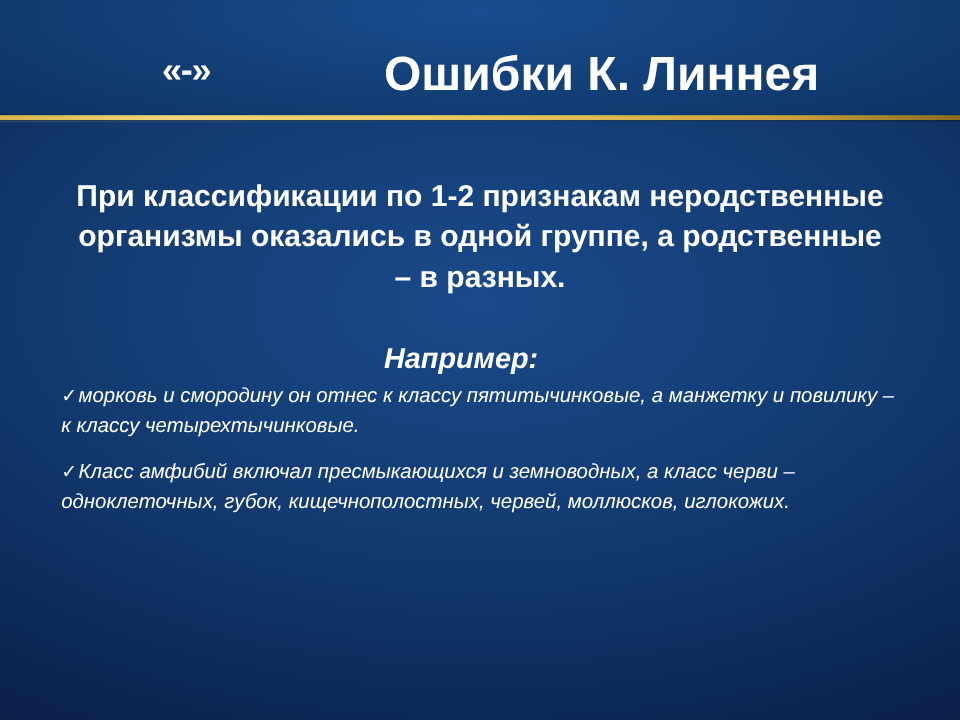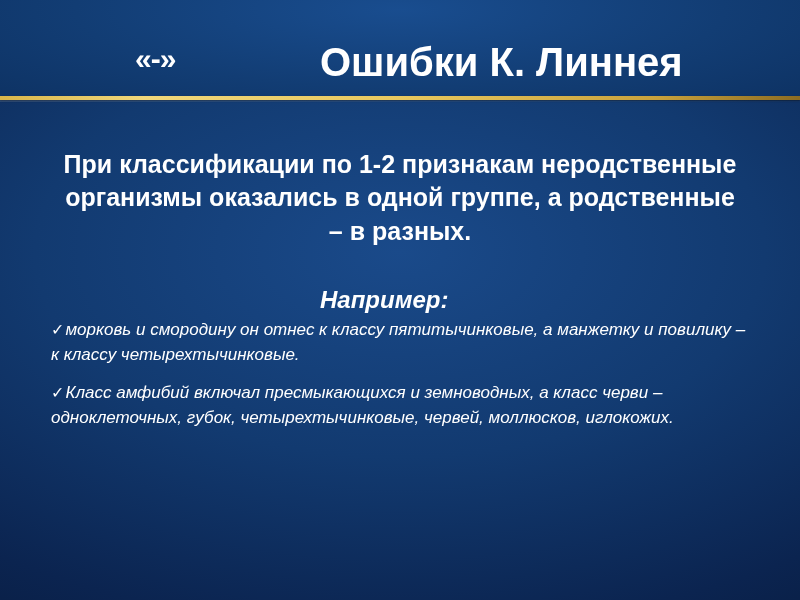--- a/index.html
+++ b/index.html
@@ -125,19 +125,19 @@
 
   <div class="example-label">Например:</div>
 
   <div class="bullets">
 
     <div class="bullet">
       <span class="check">✓</span><span>морковь и смородину он отнес к классу пятитычинковые, а манжетку и повилику – к классу четырехтычинковые.</span>
     </div>
 
     <div class="bullet">
-      <span class="check">✓</span><span>Класс амфибий включал пресмыкающихся и земноводных, а класс черви – одноклеточных, губок, четырехтычинковые, червей, моллюсков, иглокожих.</span>
+      <span class="check">✓</span><span>Класс амфибий включал пресмыкающихся и земноводных, а класс черви – одноклеточных, губок, кищечнополостных, червей, моллюсков, иглокожих.</span>
     </div>
 
 
   </div>
 
 </div>
 
 </body></html>

